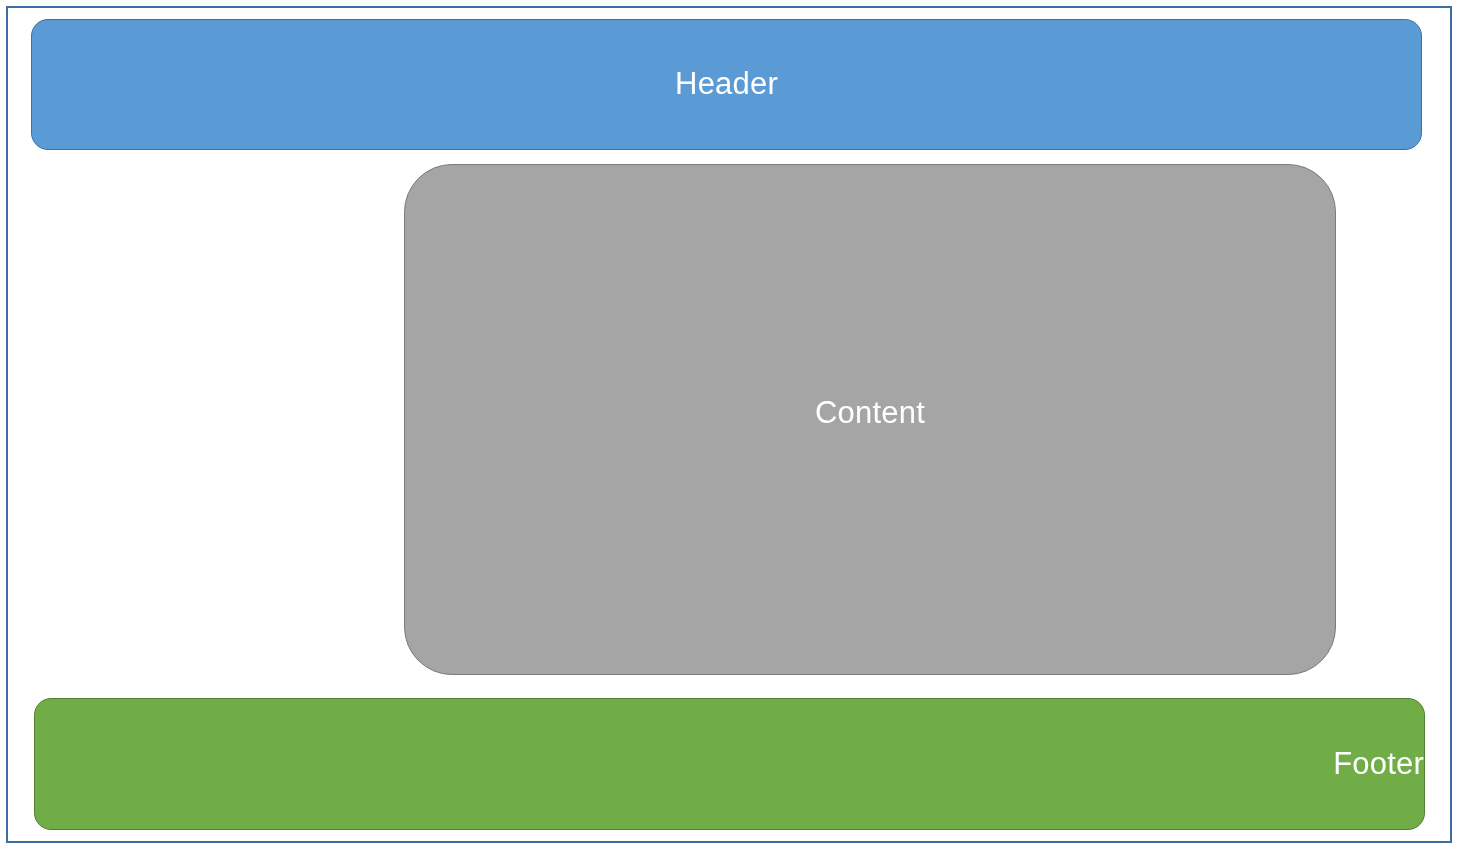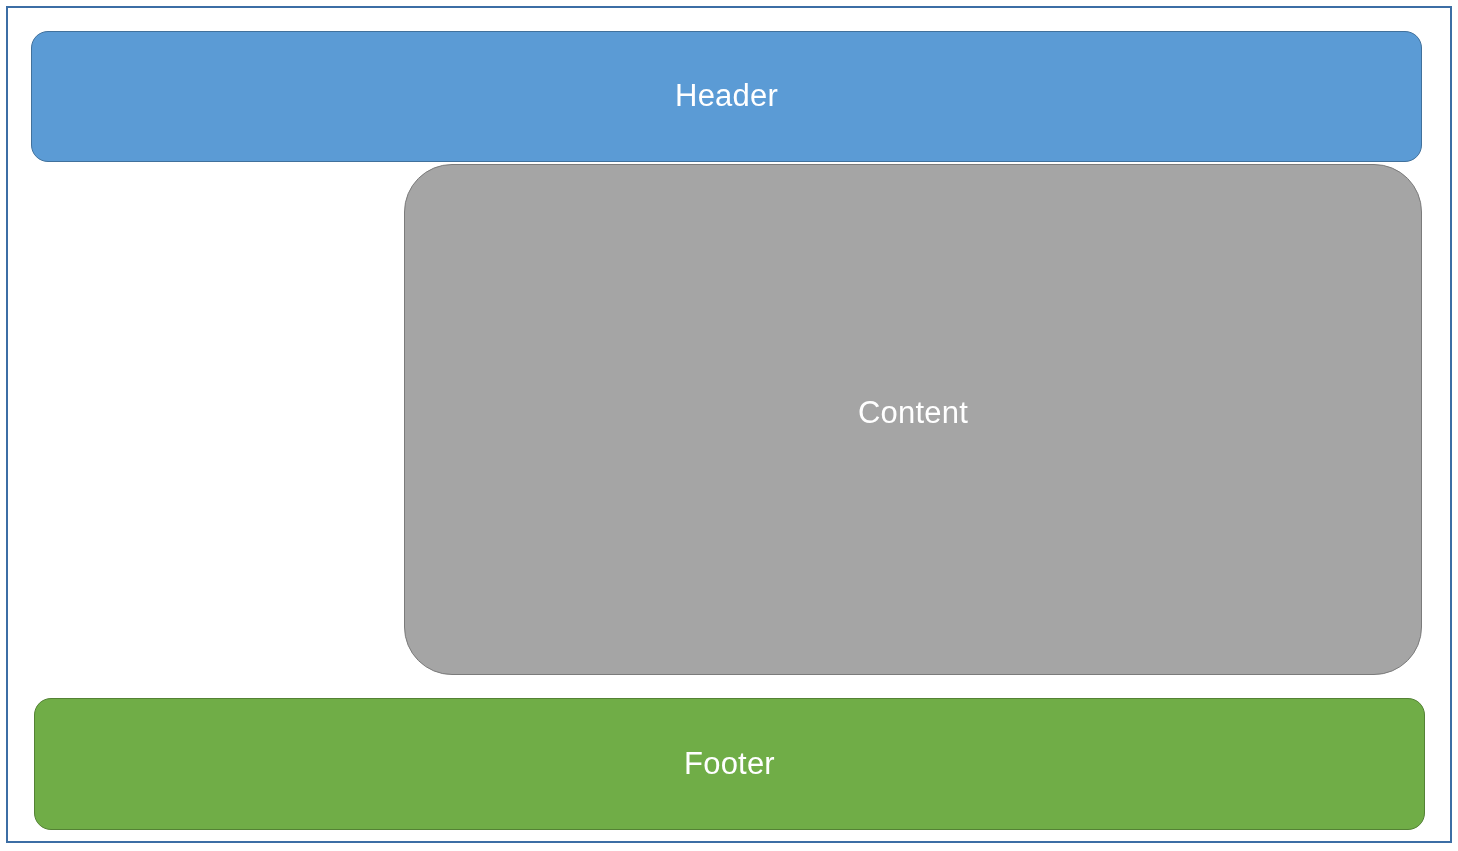--- a/index.html
+++ b/index.html
@@ -50,21 +50,21 @@
     font-weight: 400;
     line-height: 1.1;
     color: #ffffff;
     letter-spacing: 0.2px;
     white-space: nowrap;
   }
 
   
   .header-block {
     left: 31px;
-    top: 31px;
+    top: 19px;
     width: 1391px;
     height: 131px;
     background: #5B9BD5;
     border: 1.5px solid #41719C;
     border-radius: 17px;
   }
 
   
   .leftnav-block {
     left: 33px;
@@ -73,36 +73,37 @@
     height: 514px;
     background: #ED7D31;
     border: 1.5px solid #AE5A21;
     border-radius: 32px;
   }
 
   
   .content-block {
     left: 404px;
     top: 164px;
-    width: 1018px;
+    width: 932px;
     height: 511px;
     background: #A5A5A5;
     border: 1.5px solid #7B7B7B;
     border-radius: 48px;
   }
 
   
   .footer-block {
     left: 34px;
     top: 698px;
     width: 1391px;
     height: 132px;
     background: #70AD47;
     border: 1.5px solid #548235;
     border-radius: 17px;
+    justify-content: flex-end;
   }
 
   
   .leftnav-block .block-label { transform: translateY(85px); }
   .content-block .block-label { transform: translateY(-6px); }
 </style>
 </head>
 <body>
 
 <div class="canvas">

